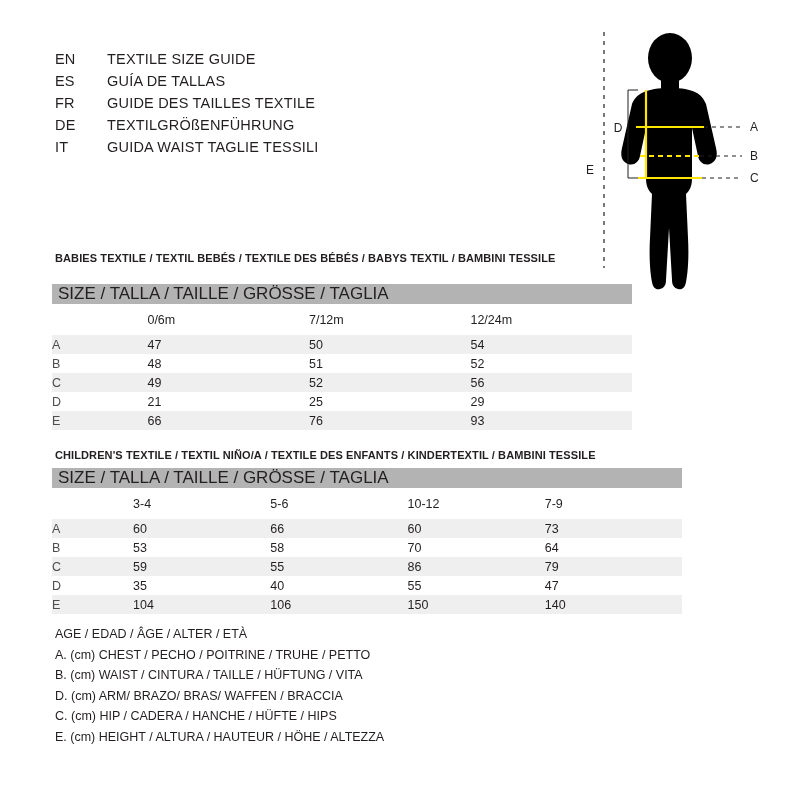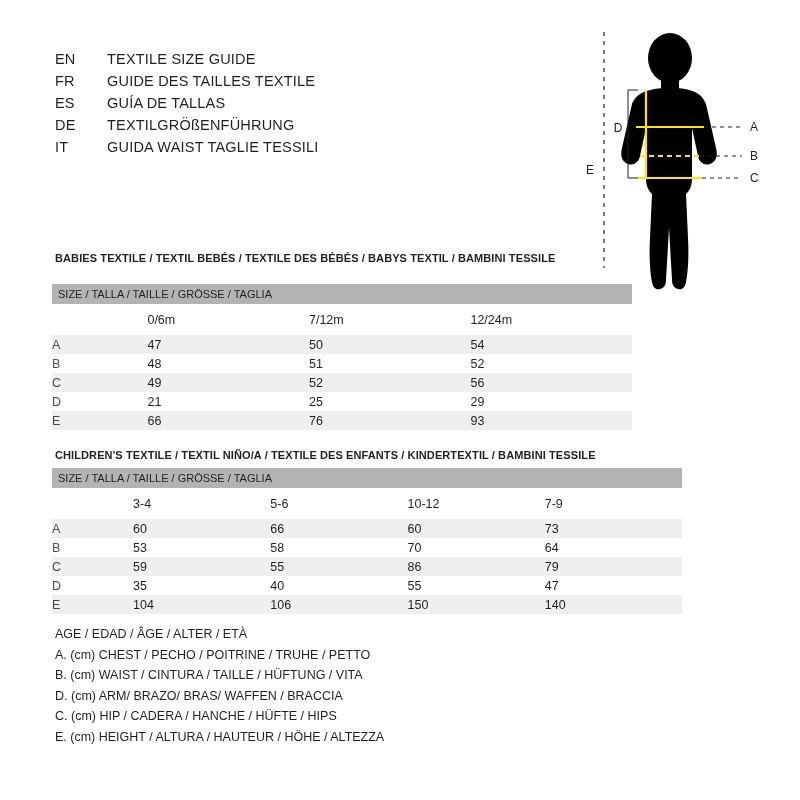--- a/index.html
+++ b/index.html
@@ -75,21 +75,21 @@
   table.size-table td {
     padding: 0;
     margin: 0;
     height: 19px;
     font-weight: normal;
     text-align: left;
   }
   tr.header-row td {
     background: #b3b3b3;
     color: #231f20;
-    font-size: 11px;
+    font-size: 17px;
     padding-left: 6px;
     height: 20px;
   }
   tr.subheader-row td {
     background: #ffffff;
     color: #231f20;
     height: 31px;
   }
   tr.zebra-a td { background: #efefef; }
   tr.zebra-b td { background: #ffffff; }
@@ -118,26 +118,26 @@
 </style>
 </head>
 <body>
 
 <div class="lang-block">
   <div class="lang-row">
     <span class="lang-code">EN</span>
     <span class="lang-title">TEXTILE SIZE GUIDE</span>
   </div>
   <div class="lang-row">
+    <span class="lang-code">ES</span>
+    <span class="lang-title">GUÍA DE TALLAS</span>
+  </div>
+  <div class="lang-row">
     <span class="lang-code">FR</span>
     <span class="lang-title">GUIDE DES TAILLES TEXTILE</span>
-  </div>
-  <div class="lang-row">
-    <span class="lang-code">ES</span>
-    <span class="lang-title">GUÍA DE TALLAS</span>
   </div>
   <div class="lang-row">
     <span class="lang-code">DE</span>
     <span class="lang-title">TEXTILGRÖßENFÜHRUNG</span>
   </div>
   <div class="lang-row">
     <span class="lang-code">IT</span>
     <span class="lang-title">GUIDA WAIST TAGLIE TESSILI</span>
   </div>
 </div>

